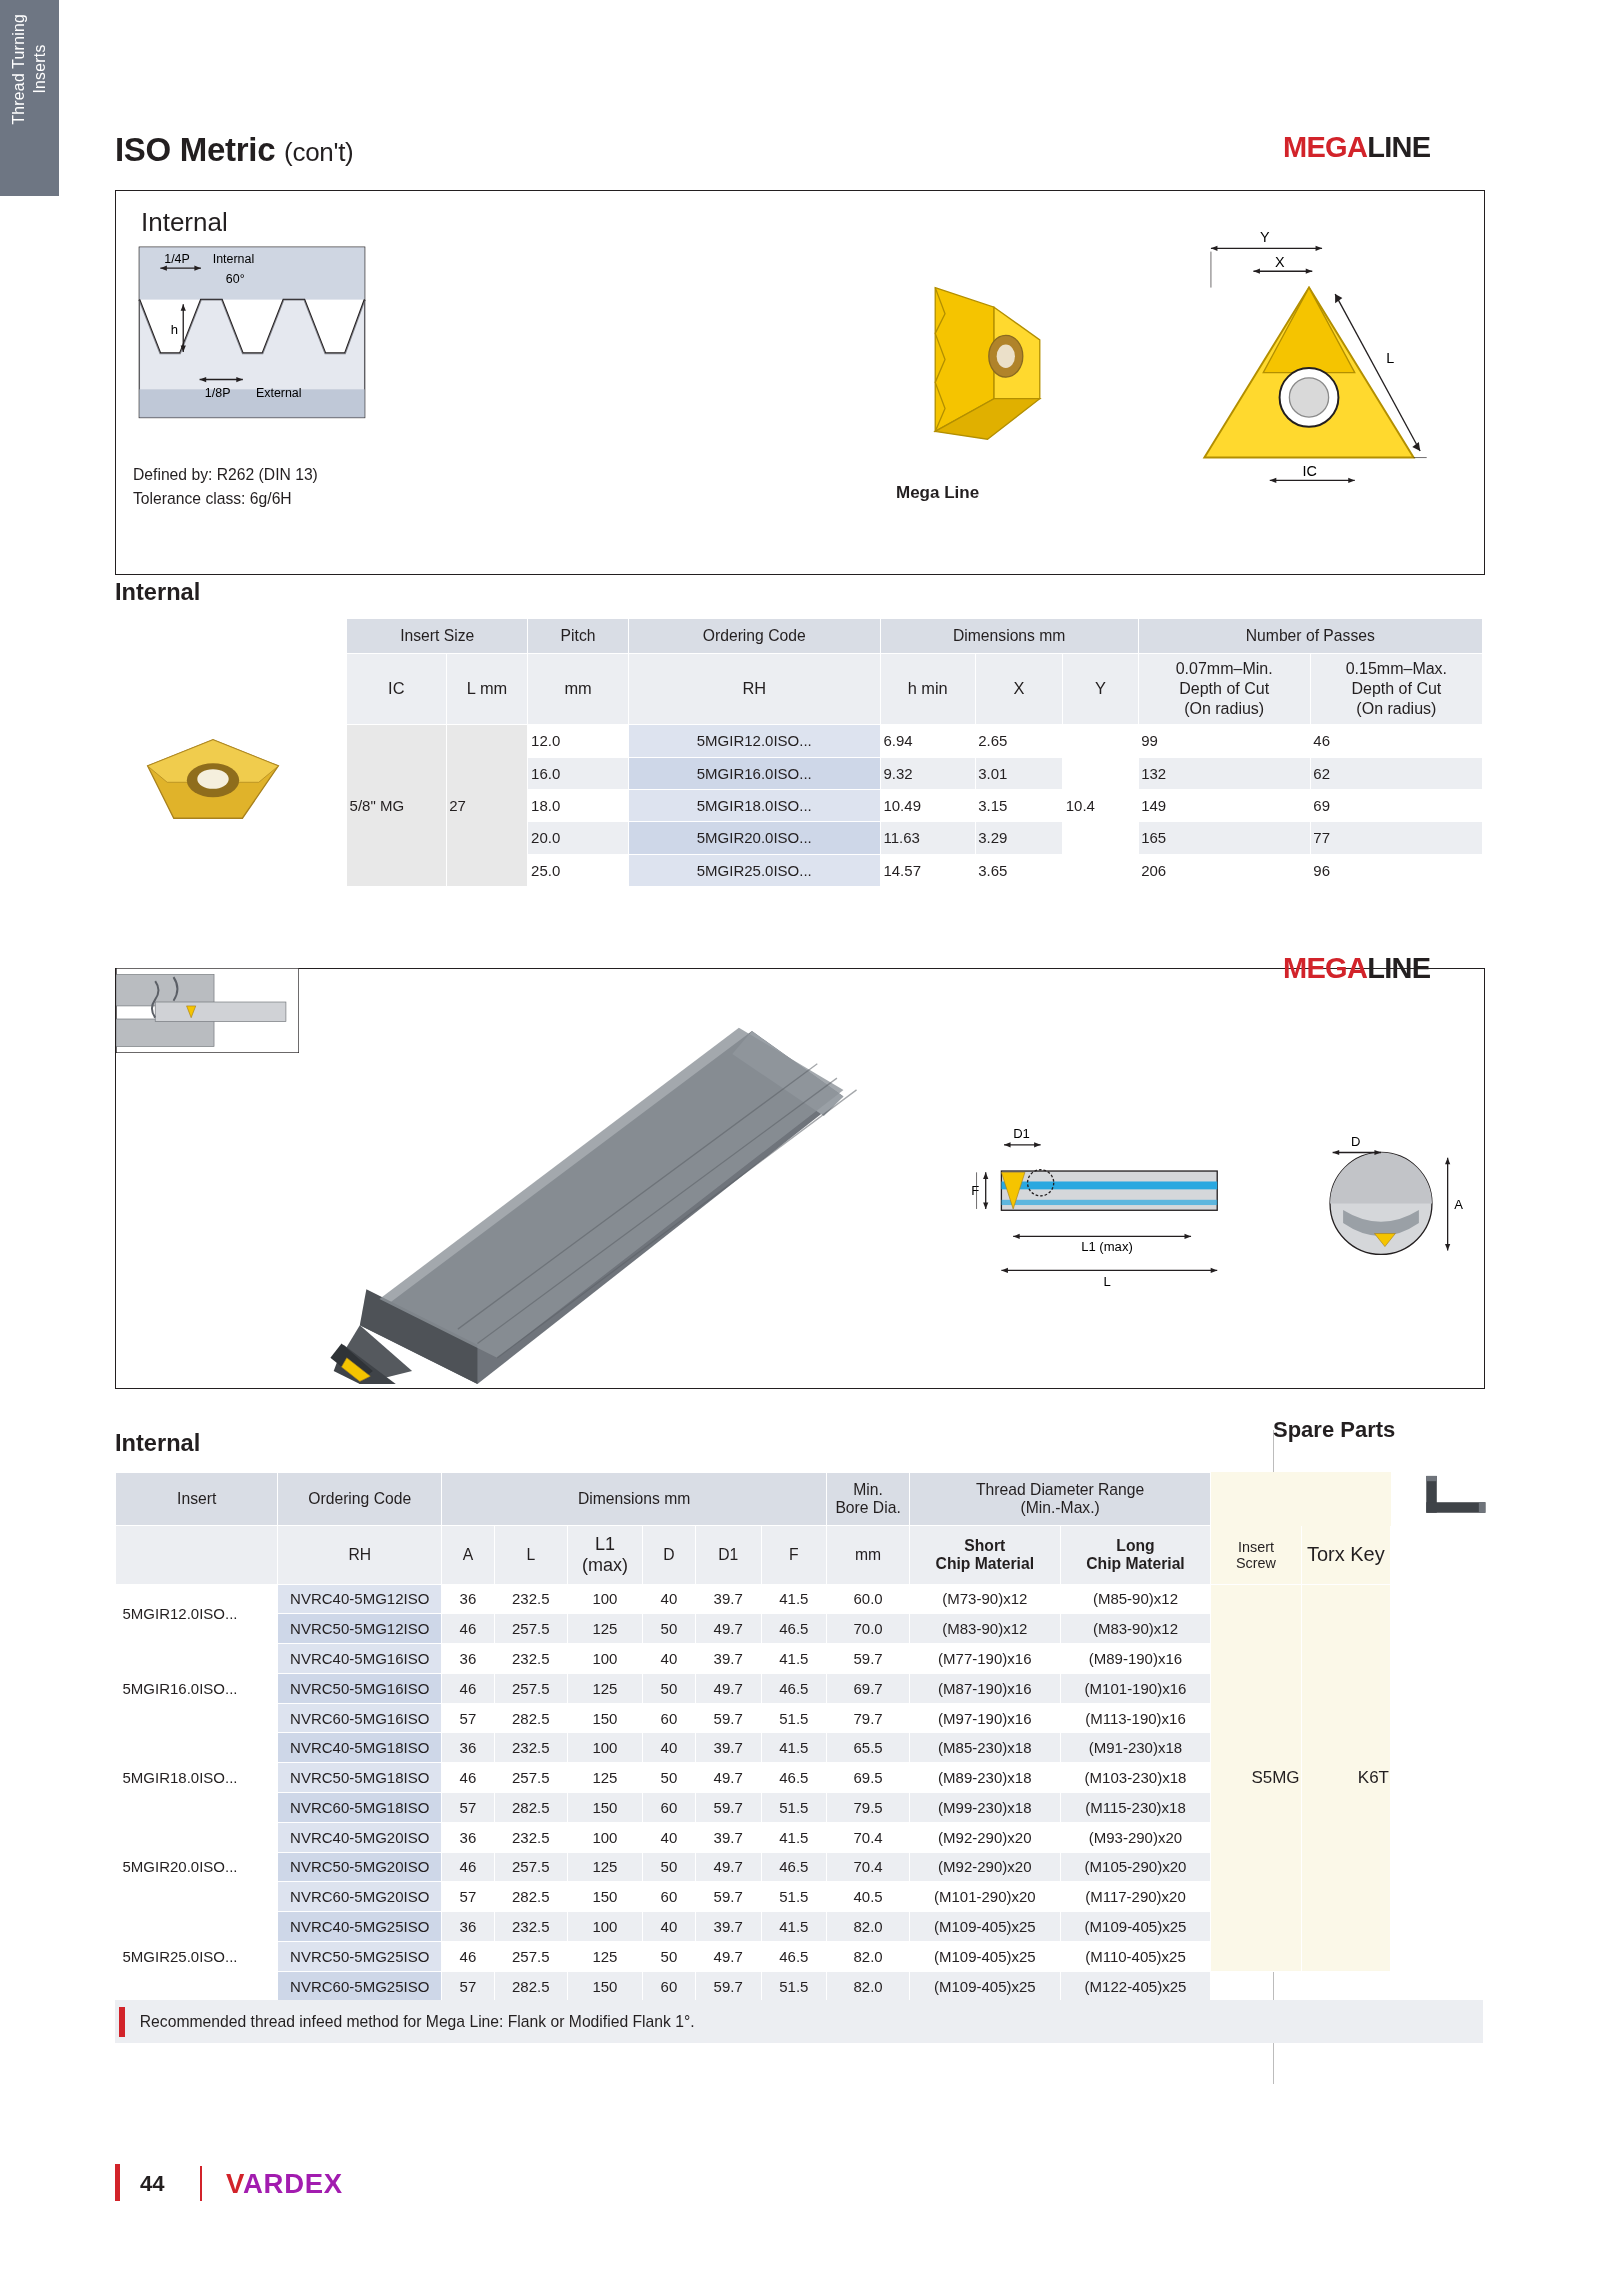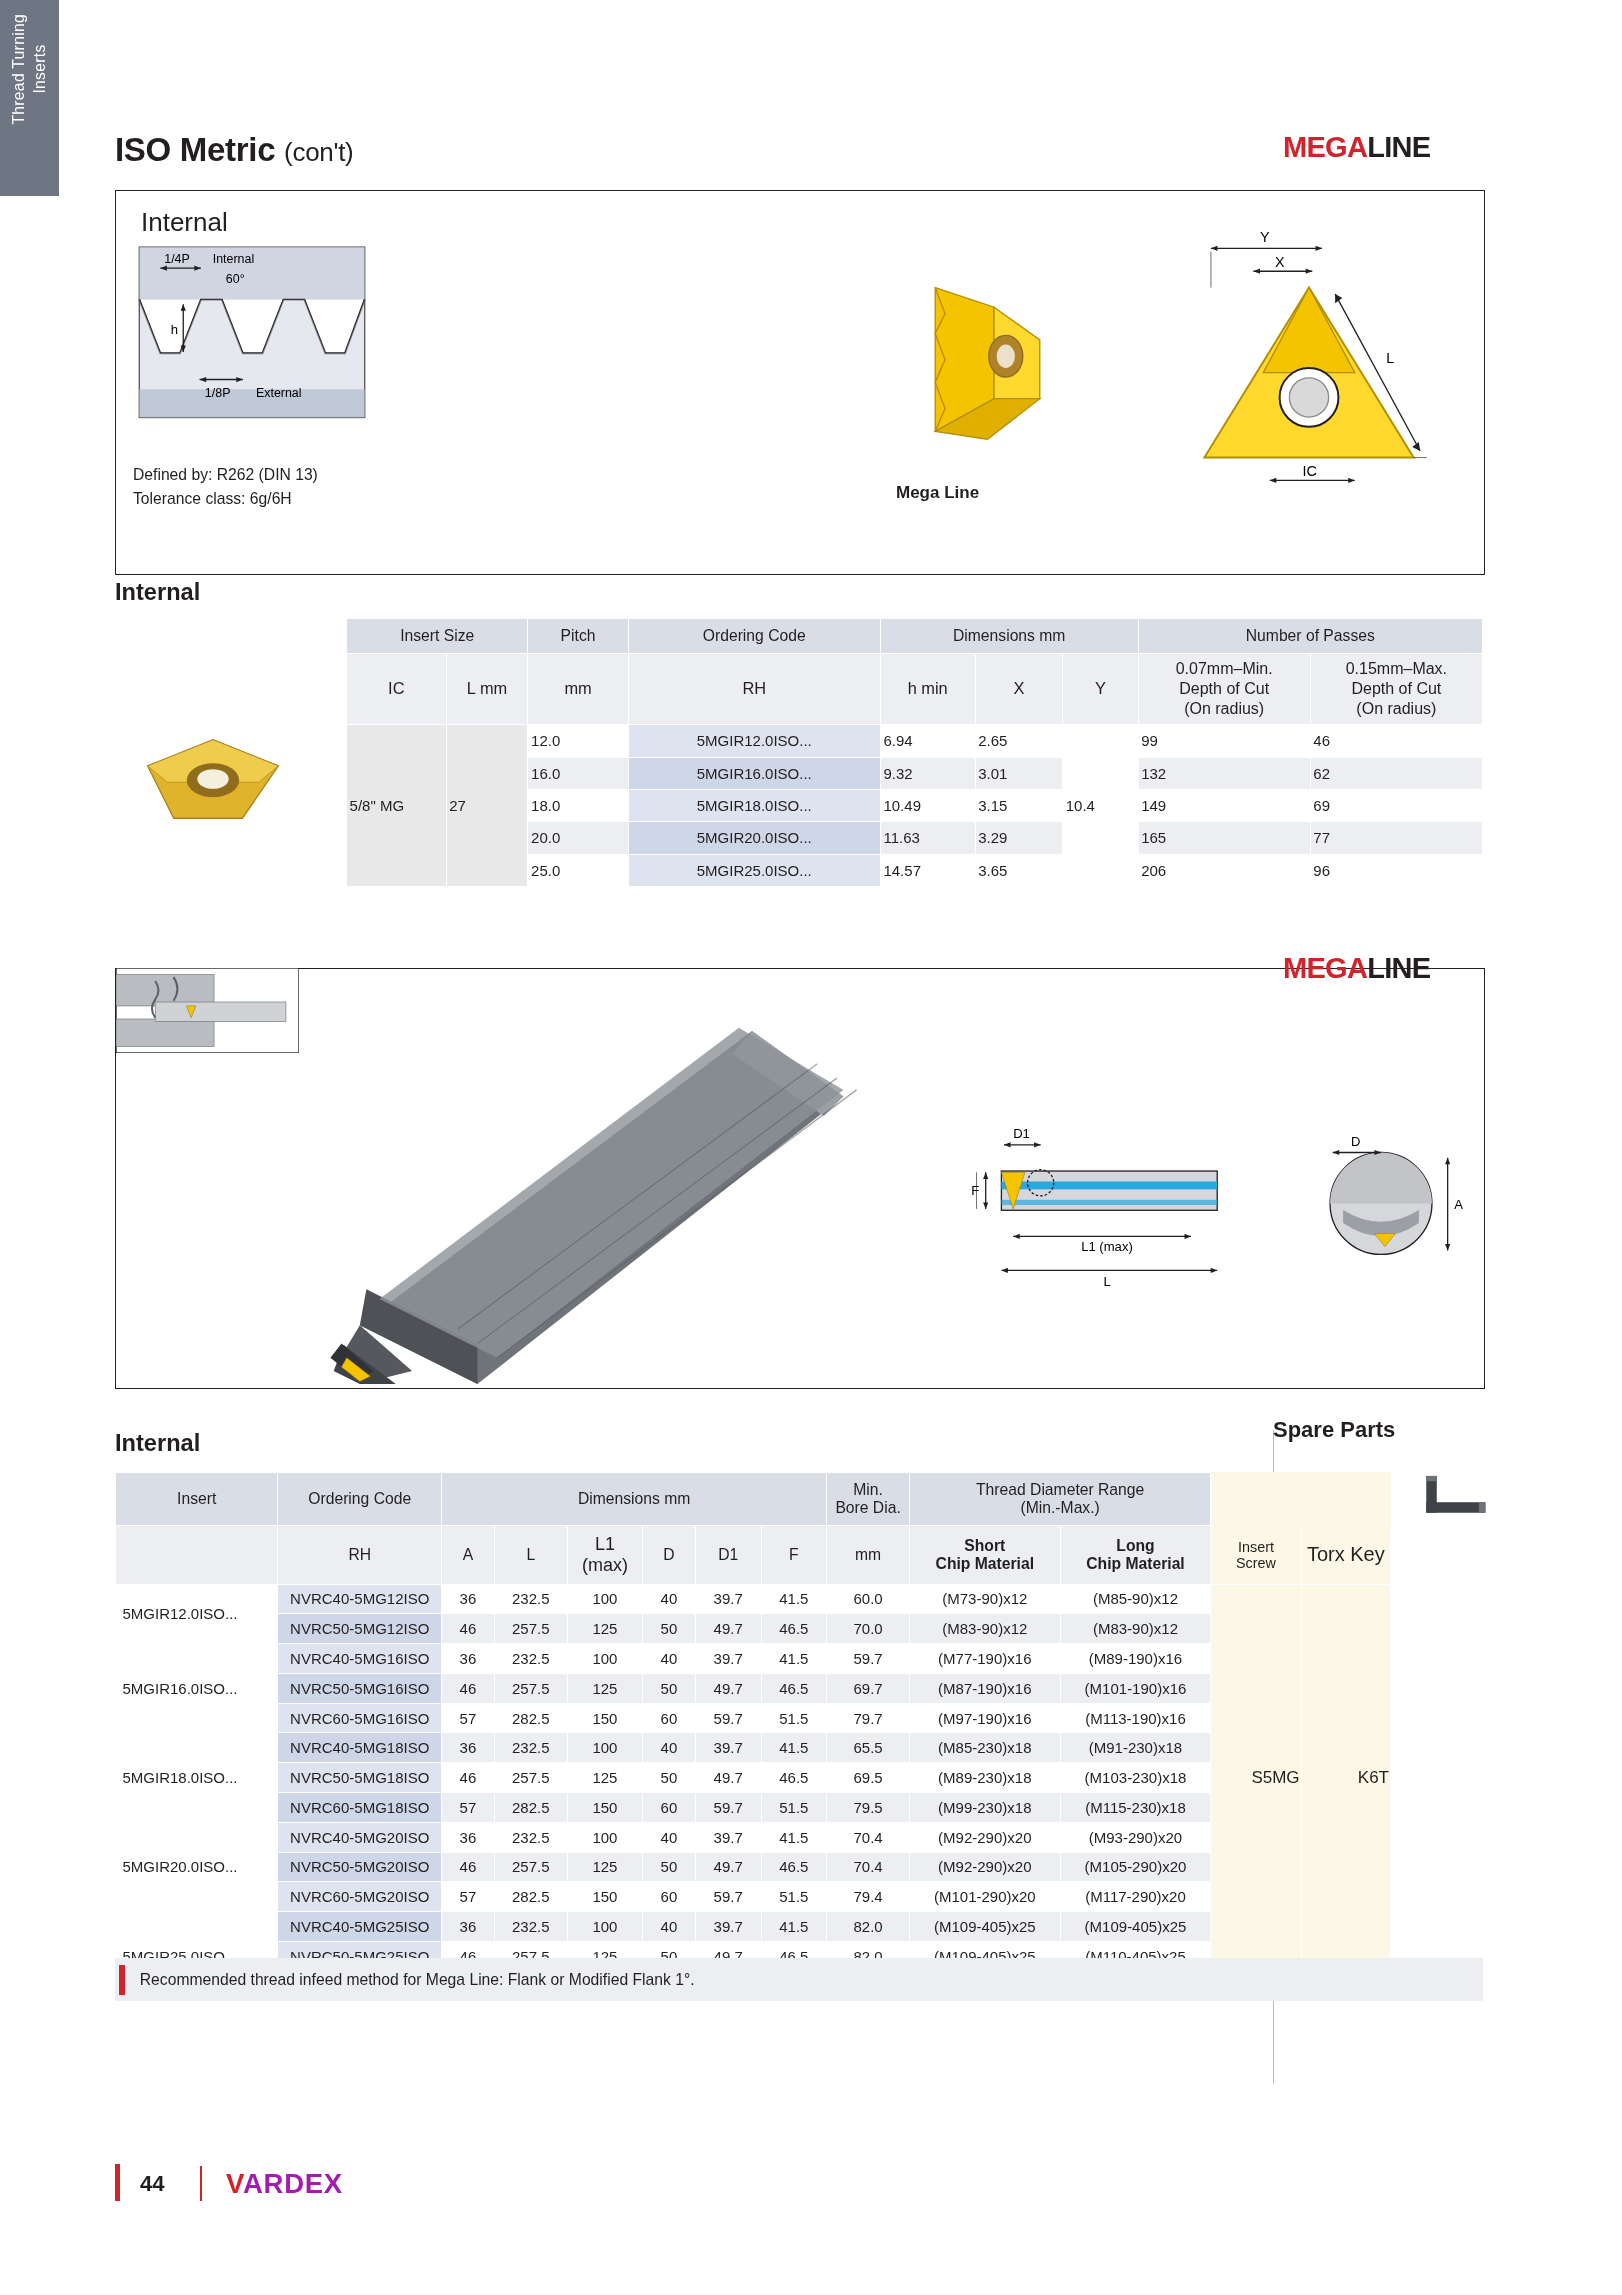--- a/index.html
+++ b/index.html
@@ -116,21 +116,21 @@
     font-size:22px; font-weight:bold;
   }
   .spare-divider {
     position:absolute; left:1273px; top:1430px; width:1.3px; height:654px; background:#bcbcbc;
   }
   .screw-icon { position:absolute; left:1292px; top:1476px; }
   .key-icon { position:absolute; left:1417px; top:1472px; }
 
   
   .note {
-    position:absolute; left:115px; top:1958px; width:1368px; height:43px;
+    position:absolute; left:115px; top:2000px; width:1368px; height:43px;
     background:#eceef2; display:flex; align-items:center;
   }
   .note .bar { width:6.5px; height:30px; background:#d2232a; margin-left:3.9px; }
   .note .txt { font-size:15.7px; margin-left:14.4px; }
 
   
   .footer { position:absolute; left:115px; top:2159px; width:1368px; height:59px; }
   .footer .rule { position:absolute; left:0; top:5.2px; width:5.2px; height:37px; background:#d2232a; }
   .footer .pg { position:absolute; left:25px; top:11.8px; font-size:22px; font-weight:bold; }
   .footer .sep { position:absolute; left:85px; top:6.5px; width:2px; height:35px; background:#d2232a; }
@@ -579,21 +579,21 @@
       <td class="c">(M105-290)x20</td>
     </tr>
     <tr>
       <td class="code">NVRC60-5MG20ISO</td>
       <td class="c">57</td>
       <td class="c">282.5</td>
       <td class="c">150</td>
       <td class="c">60</td>
       <td class="c">59.7</td>
       <td class="c">51.5</td>
-      <td class="c">79.4</td>
+      <td class="c">40.5</td>
       <td class="c">(M101-290)x20</td>
       <td class="c">(M117-290)x20</td>
     </tr>
 
     <tr class="alt">
       <td class="grp" rowspan="3" style="background:#ffffff">5MGIR25.0ISO...</td>
       <td class="code">NVRC40-5MG25ISO</td>
       <td class="c">36</td>
       <td class="c">232.5</td>
       <td class="c">100</td>

